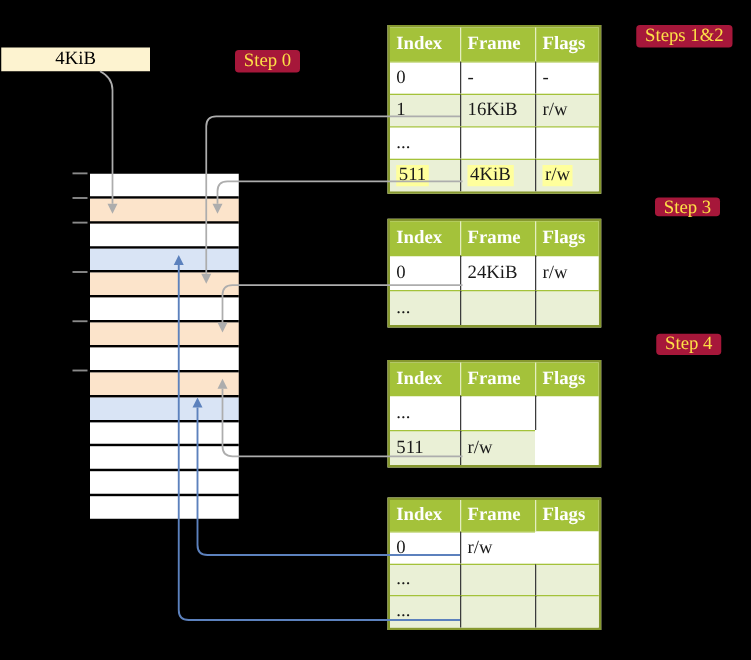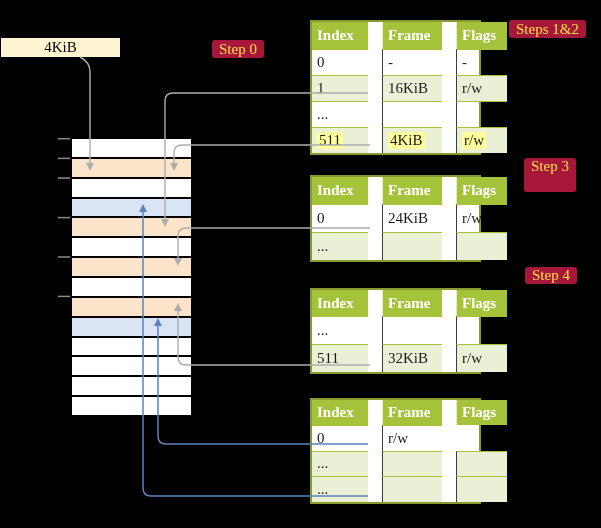--- a/index.html
+++ b/index.html
@@ -14,23 +14,23 @@
     line-height:19px; text-align:center; font-size:15px; color:#000;
     background:var(--label-cream,#fdf3d0);
   }
 
   
   .badge {
     position:absolute; height:18px; line-height:18px; padding:0 7px;
     border-radius:3px; background:var(--badge-red,#a6173a); color:#fde047;
     font-size:15px; text-align:center; white-space:nowrap;
   }
-  .b-step0   { left:188px; top:40px;margin-left:24px; }
+  .b-step0   { left:188px; top:40px; }
   .b-steps12 { left:509px; top:20px; }
-  .b-step3   { left:524px; top:158px; height:34px; line-height:17px; }
+  .b-step3   { left:524px; top:158px; height:15px; line-height:17px; }
   .b-step4   { left:513px; top:267px; height:17px; line-height:17px;margin-left:12px; }
 
   
   #memory {
     position:absolute; left:71px; top:138px; width:119px; height:276px;
     display:flex; flex-direction:column; border:1px solid #000;
   }
   .mem-row { flex:1; border-bottom:2px solid #000; }
   .mem-row:last-child { border-bottom:none; }
   .fill-white  { background:#ffffff; }
@@ -39,21 +39,21 @@
 
   
   .pt-table {
     position:absolute; width:167px; background:#fff;
     border:2px solid var(--border-olive,#87992f);
   }
   .pt1 { left:310px; top:20px;  --hh:27px; --rh:26px; }
   .pt2 { left:310px; top:175px; --hh:27px; --rh:28px; }
   .pt3 { left:310px; top:288px; --hh:26px; --rh:28px; }
   .pt4 { left:310px; top:398px; --hh:25px; --rh:25.5px; }
-  .pt-row { display:grid; grid-template-columns:56px 60px 51px; height:var(--rh);gap:14px; }
+  .pt-row { display:grid; grid-template-columns:56px 60px 51px; height:var(--rh); }
   .pt-row.hdr { height:var(--hh); }
   .pt-cell {
     box-sizing:border-box; display:flex; align-items:center;
     padding:0 5px; font-size:15px; color:#1a1a1a;
     border-top:1.5px solid var(--header-green,#a4c23a);
     border-left:1px solid #3c3c3c; overflow:hidden; white-space:nowrap;
   }
   .pt-cell:first-child { border-left:none; }
   .pt-row.hdr .pt-cell {
     background:var(--header-green,#a4c23a); color:#fff; font-weight:bold;
@@ -156,21 +156,20 @@
         <div class="pt-cell">Frame</div>
         <div class="pt-cell">Flags</div>
       </div>
       <div class="pt-row">
         <div class="pt-cell">...</div>
         <div class="pt-cell"></div>
         <div class="pt-cell"></div>
       </div>
       <div class="pt-row shaded">
         <div class="pt-cell">511</div>
-        <div class="pt-cell">32KiB</div>
         <div class="pt-cell">r/w</div>
       </div>
     </div>
   <div class="pt-table pt4">
       <div class="pt-row hdr">
         <div class="pt-cell">Index</div>
         <div class="pt-cell">Frame</div>
         <div class="pt-cell">Flags</div>
       </div>
       <div class="pt-row">

